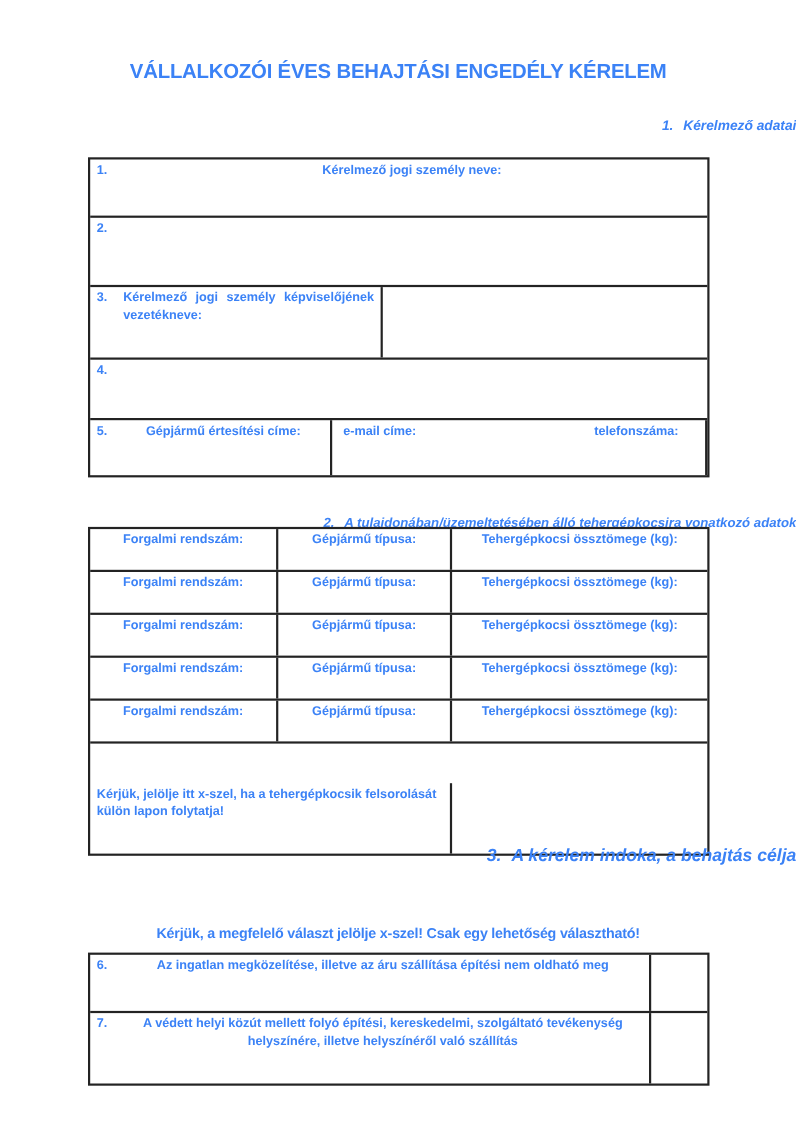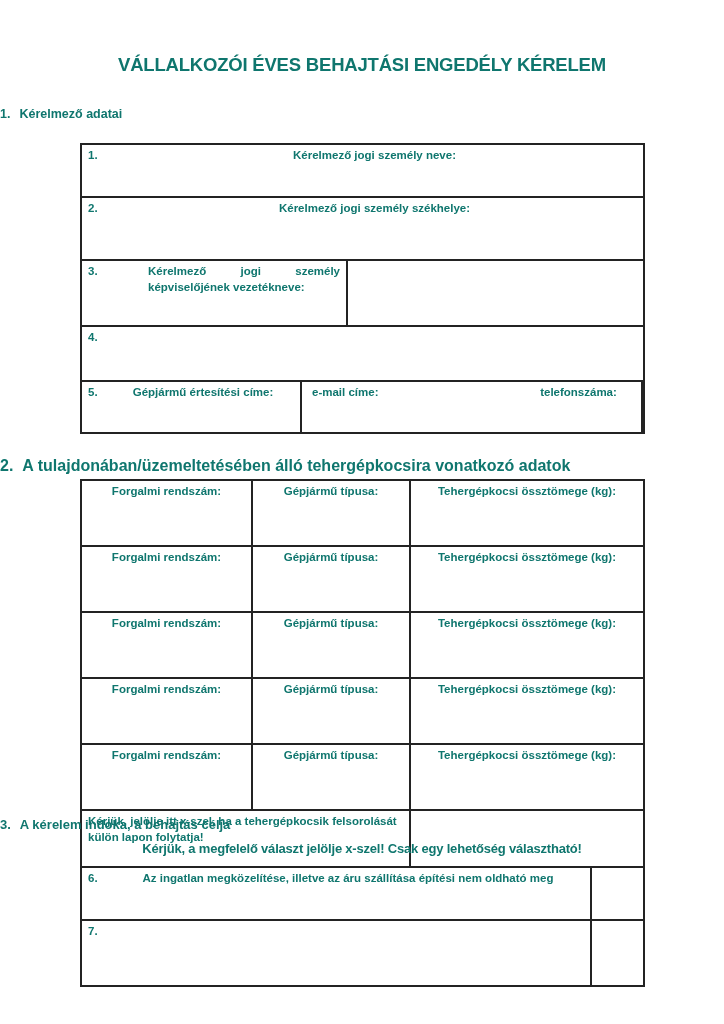--- a/index.html
+++ b/index.html
@@ -4,37 +4,37 @@
 <style>
   * { margin: 0; padding: 0; box-sizing: border-box; }
   html, body { background: #ffffff; }
   .page {
     position: relative;
     width: 724px;
     height: 1024px;
     background: #ffffff;
     font-family: "Liberation Sans", sans-serif;
     font-weight: bold;
-    color: #0f766e;
+    color: #3b82f6;
     overflow: hidden;
   }
 
   .title {
     position: absolute;
     top: 54px; left: 0; right: 0;
     text-align: center;
     font-size: 18.5px;
     letter-spacing: -0.2px;
   }
 
-  .sec-heading { position: absolute; left: 0; right: 0; text-align: left; }
+  .sec-heading { position: absolute; left: 0; right: 0; text-align: right; font-style: italic; }
   .sec-num { margin-right: 9px; }
   .h1 { top: 107px; font-size: 12.5px; }
-  .h2 { top: 457px; font-size: 16px; }
-  .h3 { top: 817px; font-size: 13px; }
+  .h2 { top: 468px; font-size: 12px; }
+  .h3 { top: 770px; font-size: 16px; }
   .h3sub {
     position: absolute; top: 841px; left: 0; right: 0;
     text-align: center; font-size: 13px; letter-spacing: -0.2px;
   }
 
   .tbl {
     position: absolute;
     left: 80px;
     width: 565px;
     border: 2px solid #232323;
@@ -48,37 +48,37 @@
   .trow:last-child { border-bottom: none; }
 
   .cell { font-size: 11.5px; line-height: 1.35; }
   .bR { border-right: 2px solid #232323; }
   .bL { border-left: 2px solid #232323; }
   .grow { flex: 1; min-width: 0; }
 
   .numcell { display: flex; align-items: flex-start; padding: 3px 6px 0 6px; }
   .num { flex: 0 0 24px; }
   .txt { flex: 1; min-width: 0; text-align: center; }
-  .justify { text-align: justify; margin-left: 36px; }
+  .justify { text-align: justify; }
 
   
   .r1 { height: 53px; }
   .r2 { height: 63px; }
   .r3 { height: 66px; }
   .r4 { height: 55px; }
   .r5 { height: 50px; }
   .w-rep   { flex: 0 0 266px; }  
   .w-addr  { flex: 0 0 220px; }  
   .w-phone { flex: 0 0 127px; }  
   .side-label  { padding: 3px 4px 0 10px; }
   .center-label { text-align: center; padding-top: 3px; }
 
   
-  .vrow { height: 66px; }
-  .noterow { height: 64px; }
+  .vrow { height: 39px; }
+  .noterow { height: 64px; margin-top: 36px; }
   .w-reg  { flex: 0 0 171px; }   
   .w-type { flex: 0 0 158px; }   
   .w-note { flex: 0 0 329px; }   
   .vlabel { text-align: center; padding-top: 3px; }
   .notecell { padding: 3px 10px 0 6px; }
 
   
   .r6 { height: 53px; }
   .r7 { height: 64px; }
   .checkcell { flex: 0 0 53px; }
@@ -97,21 +97,20 @@
   <div class="tbl t1">
     <div class="trow r1">
       <div class="cell numcell grow">
         <span class="num">1.</span>
         <span class="txt">Kérelmező jogi személy neve:</span>
       </div>
     </div>
     <div class="trow r2">
       <div class="cell numcell grow">
         <span class="num">2.</span>
-        <span class="txt">Kérelmező jogi személy székhelye:</span>
       </div>
     </div>
     <div class="trow r3">
       <div class="cell numcell w-rep bR">
         <span class="num">3.</span>
         <span class="txt justify">Kérelmező jogi személy képviselőjének vezetékneve:</span>
       </div>
     </div>
     <div class="trow r4">
       <div class="cell numcell grow">
@@ -179,18 +178,19 @@
     <div class="trow r6">
       <div class="cell numcell grow">
         <span class="num">6.</span>
         <span class="txt">Az ingatlan megközelítése, illetve az áru szállítása építési nem oldható meg</span>
       </div>
       <div class="cell checkcell bL"></div>
     </div>
     <div class="trow r7">
       <div class="cell numcell grow">
         <span class="num">7.</span>
+        <span class="txt">A védett helyi közút mellett folyó építési, kereskedelmi, szolgáltató tevékenység helyszínére, illetve helyszínéről való szállítás</span>
       </div>
       <div class="cell checkcell bL"></div>
     </div>
   </div>
 
 </div>
 
 </body></html>

